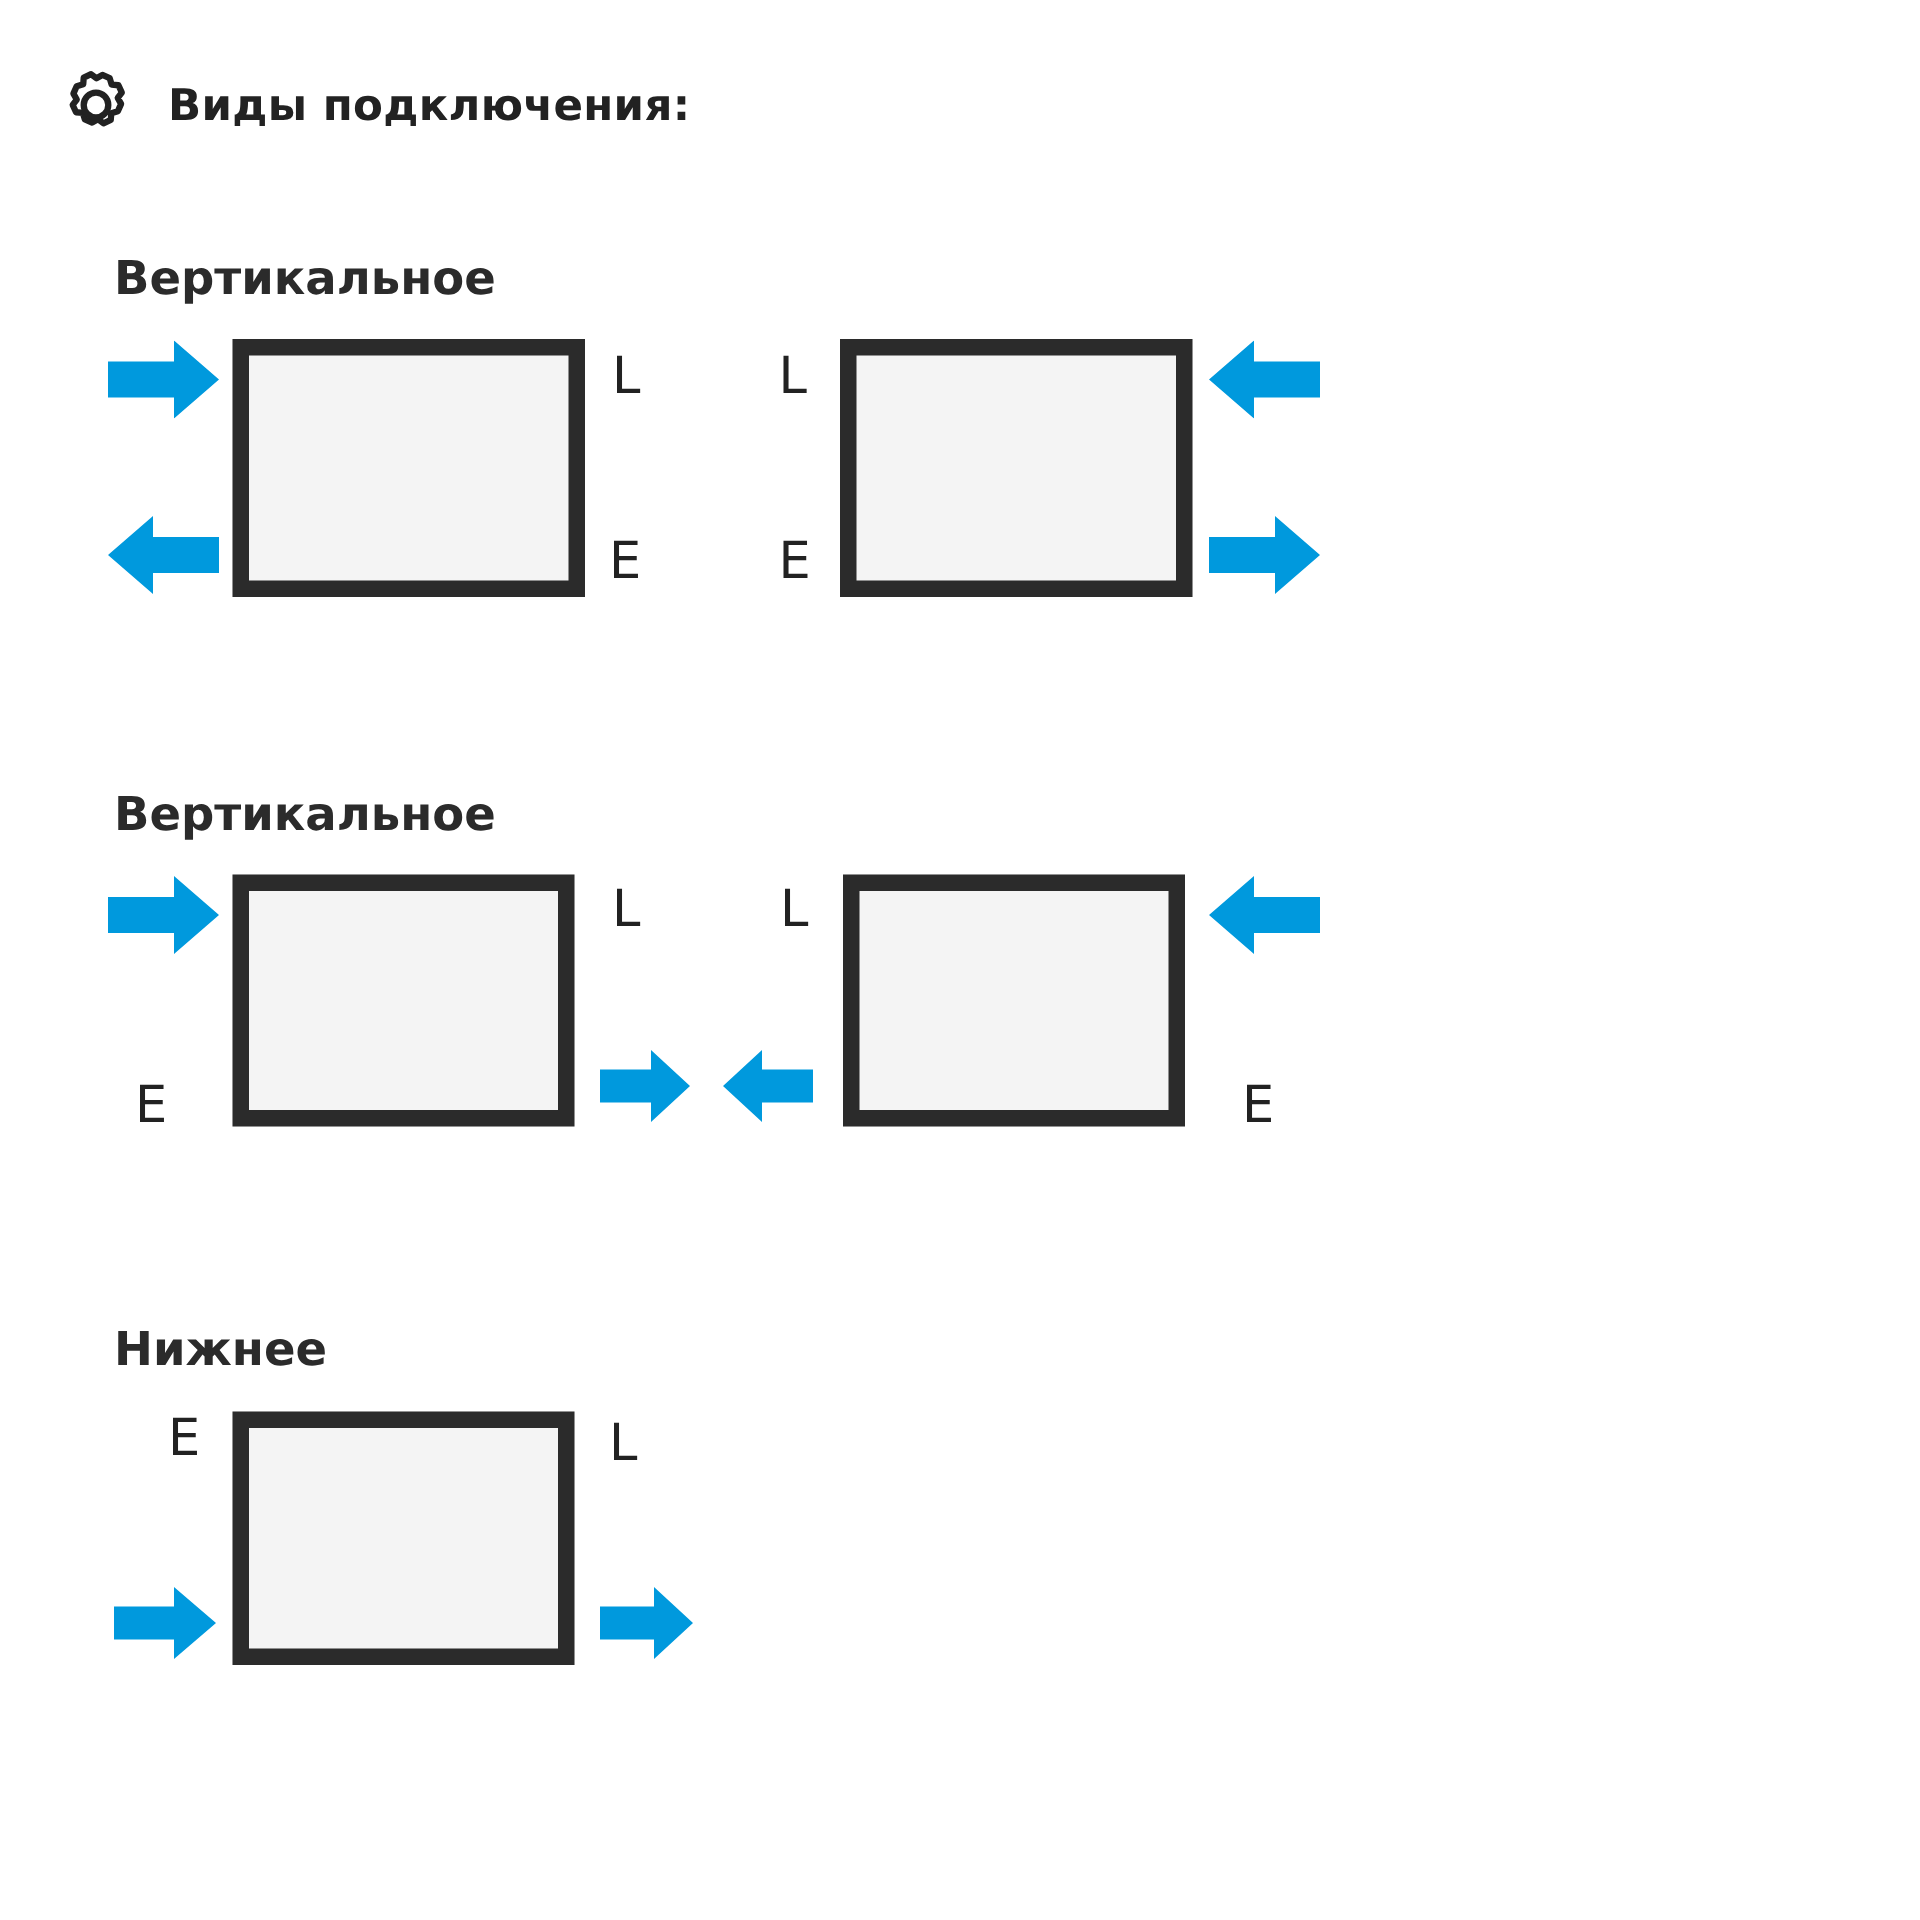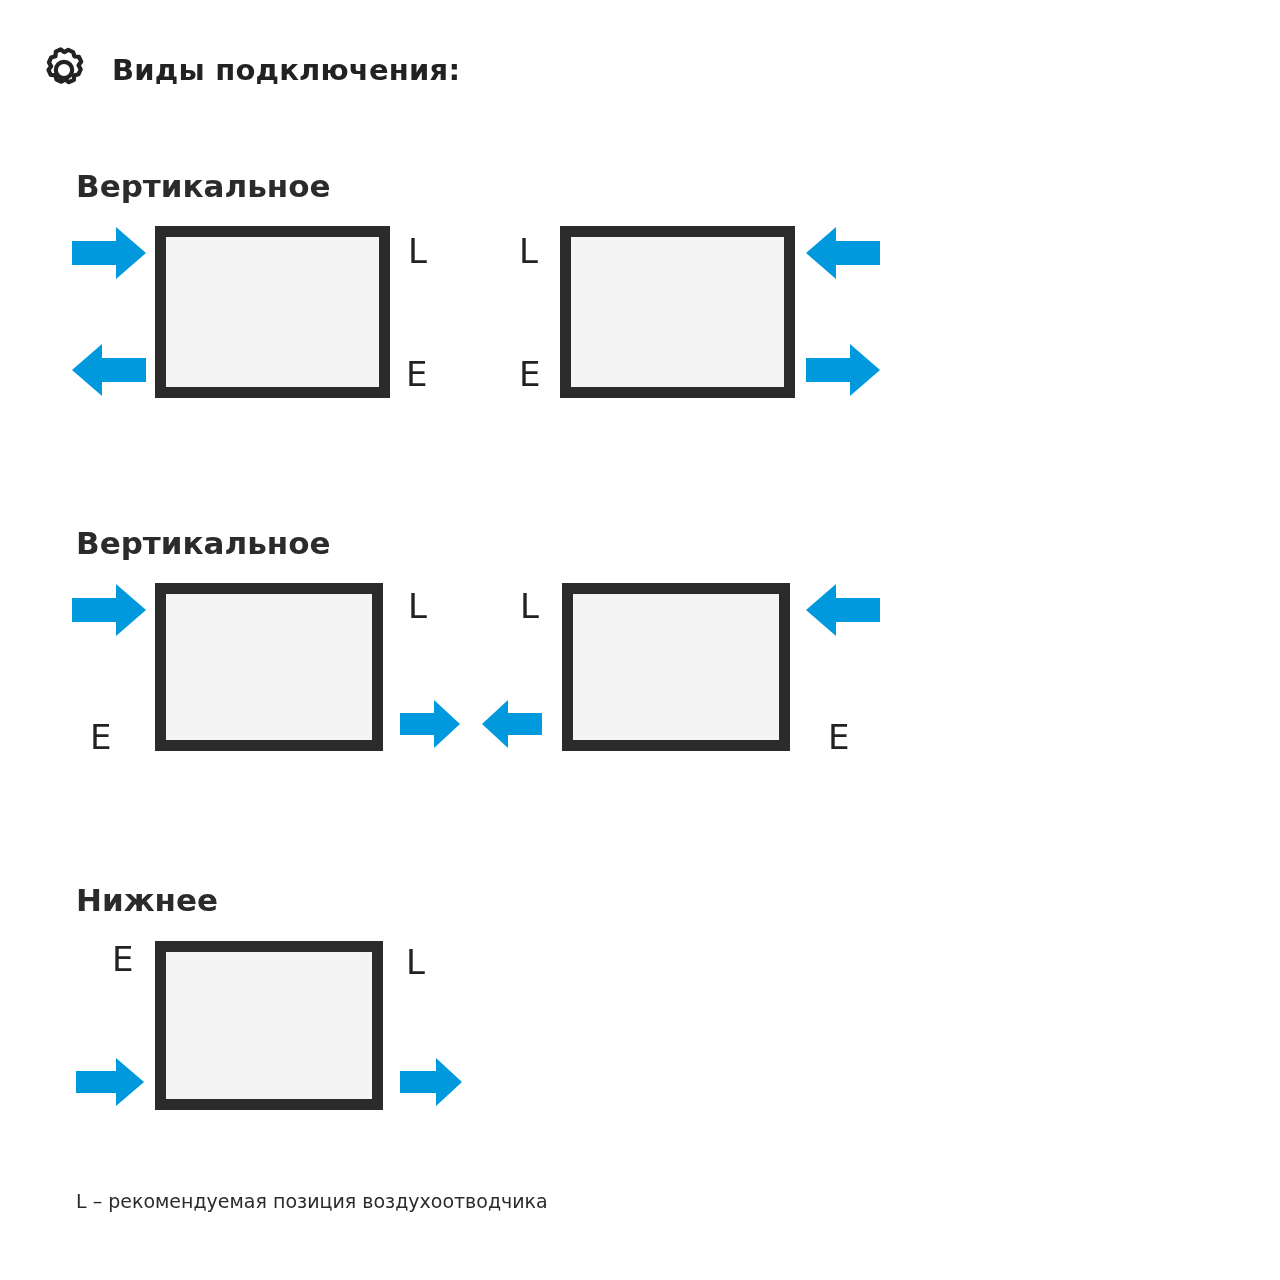--- a/index.html
+++ b/index.html
@@ -193,14 +193,13 @@
       </svg>
   </span>
   <span class="arrow" style="left:400px;top:1058px;">
     <svg width="62" height="48" viewBox="0 0 62 48">
         <path d="M0 13 H36 V0 L62 24 L36 48 V35 H0 Z" fill="#0099dd"></path>
       </svg>
   </span>
 </div>
 
 <div class="legend">
-  <div>L – рекомендуемая позиция воздухоотводчика</div>
 </div>
 
 </body></html>

